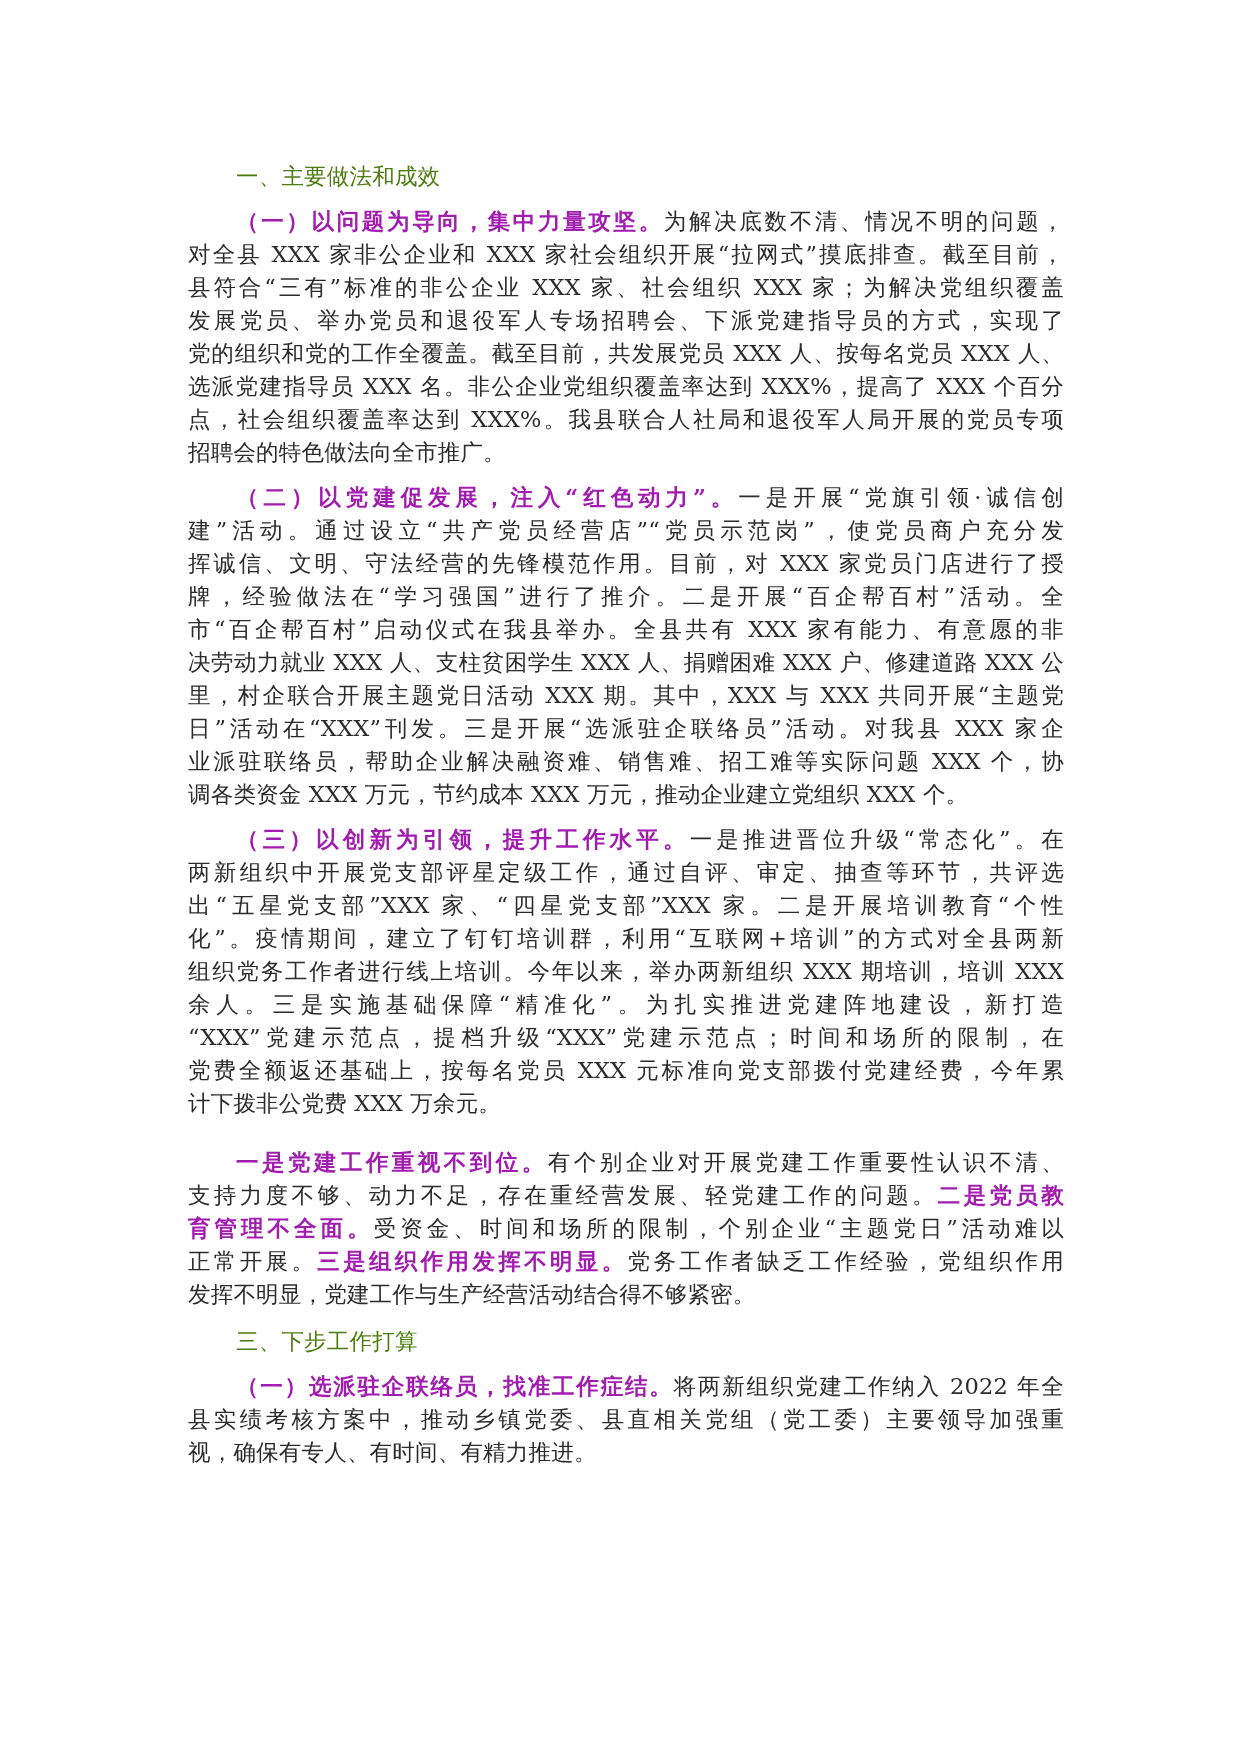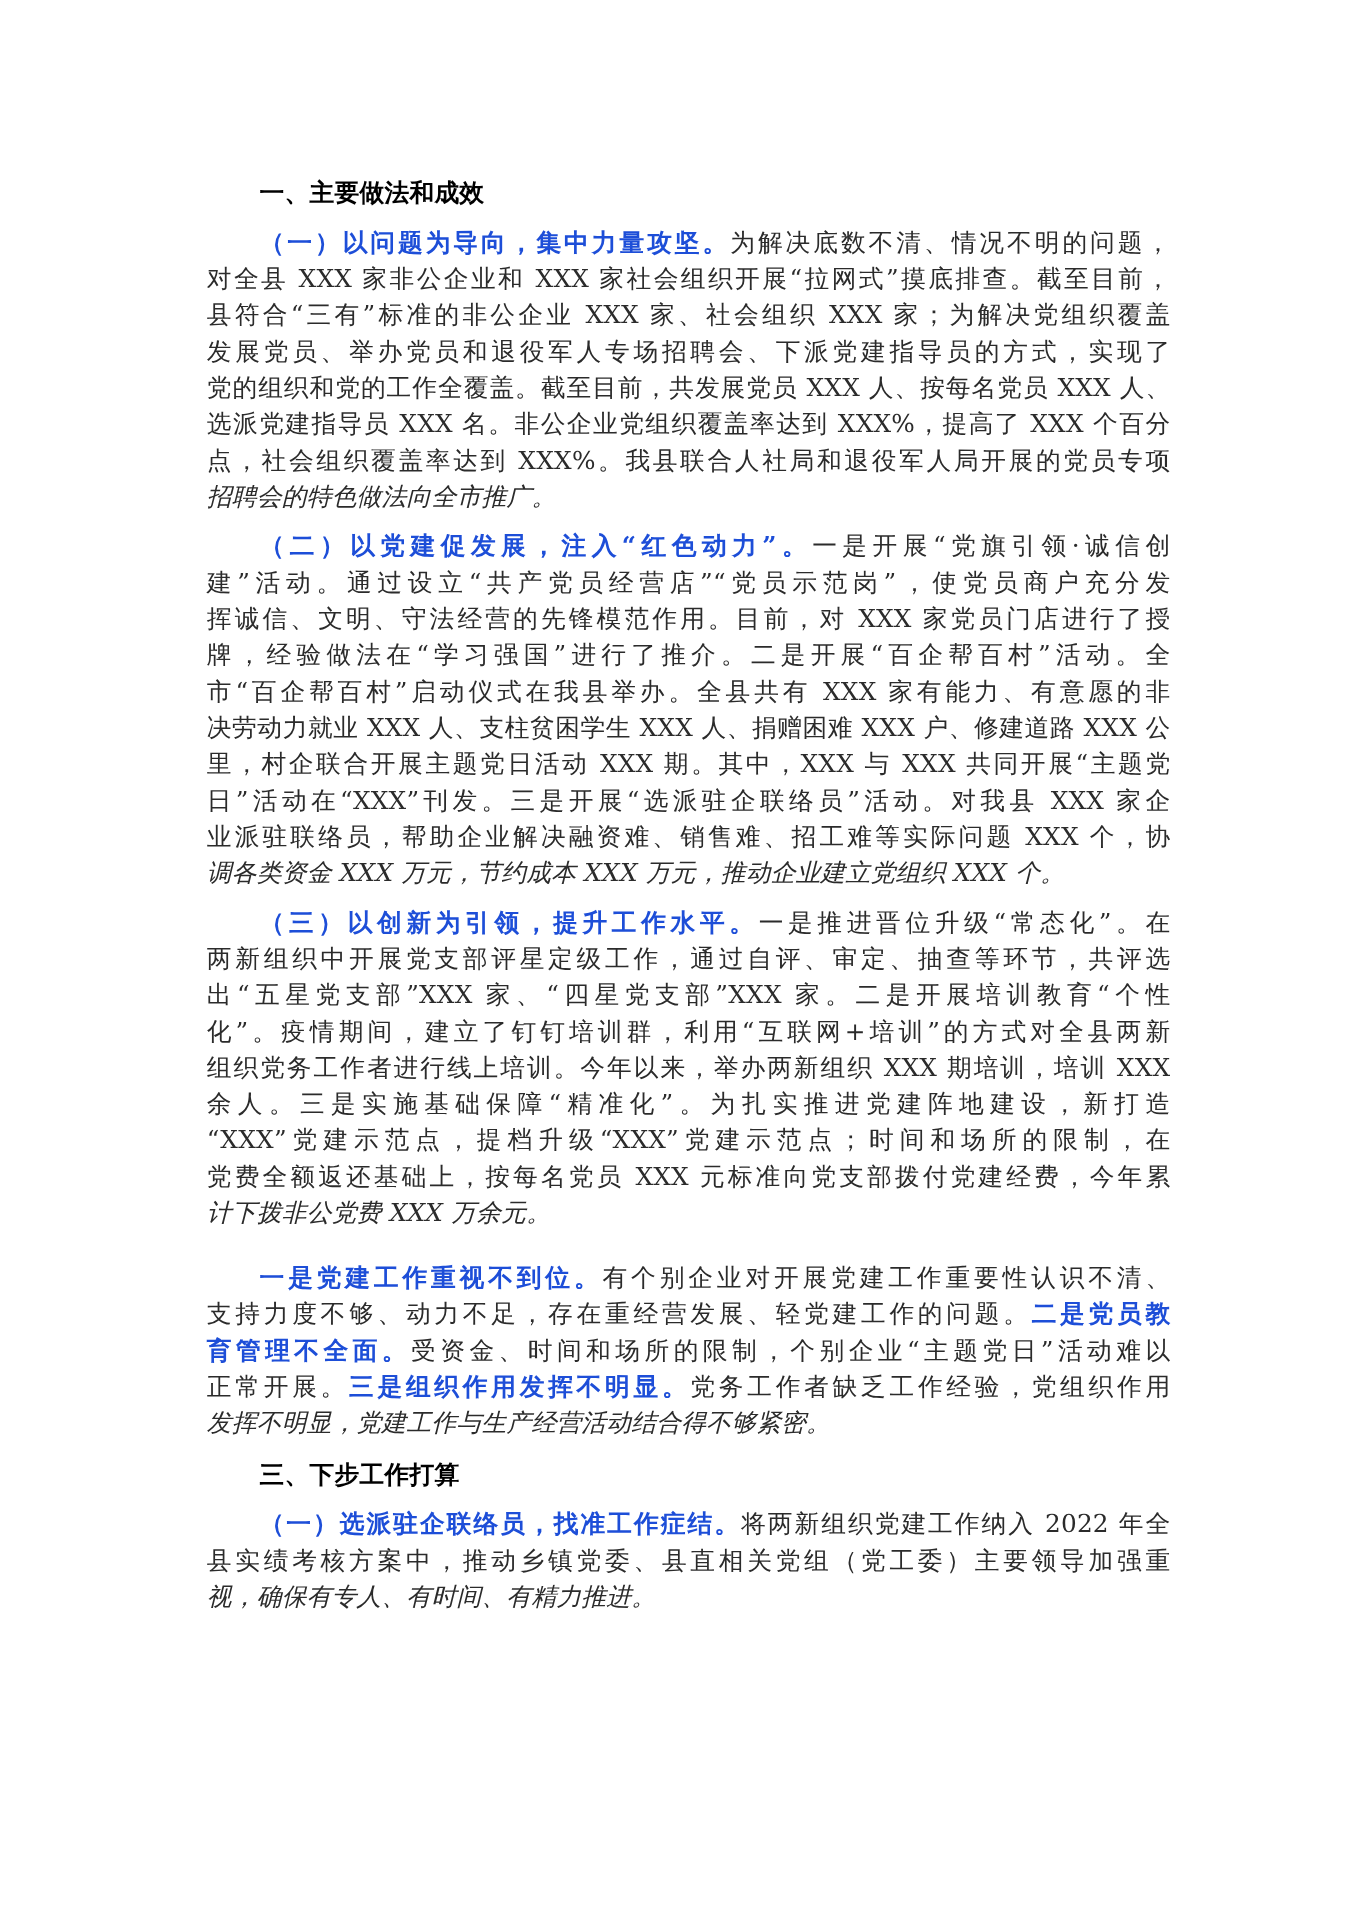--- a/index.html
+++ b/index.html
@@ -16,24 +16,24 @@
   .para { margin: 0; }
   .line {
     display: block;
     height: 33px;
     line-height: 33px;
     white-space: nowrap;
     text-align: justify;
     text-align-last: justify;
     letter-spacing: 0.2px;
   }
-  .line.last { text-align-last: left; font-style: italic; }
+  .line.last { text-align-last: left; }
   .indent { padding-left: 48px; }
-  .heading .line { font-weight: bold; color: #000000; text-align-last: left; }
-  .b { font-weight: bold; color: #1d4ed8; }
+  .heading .line { font-weight: normal; color: #4d7c0f; text-align-last: left; }
+  .b { font-weight: bold; color: #a21caf; }
   .gap-s { height: 12px; }
   .gap-m { height: 14px; }
 </style>
 </head>
 <body>
 
 <div class="page">
 
   <div class="heading">
     <span class="line indent">一、主要做法和成效</span>

